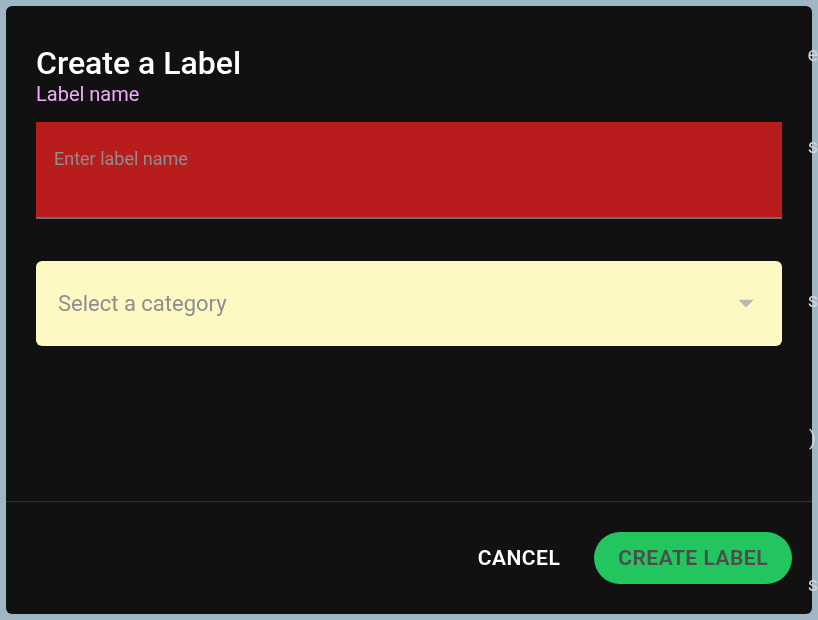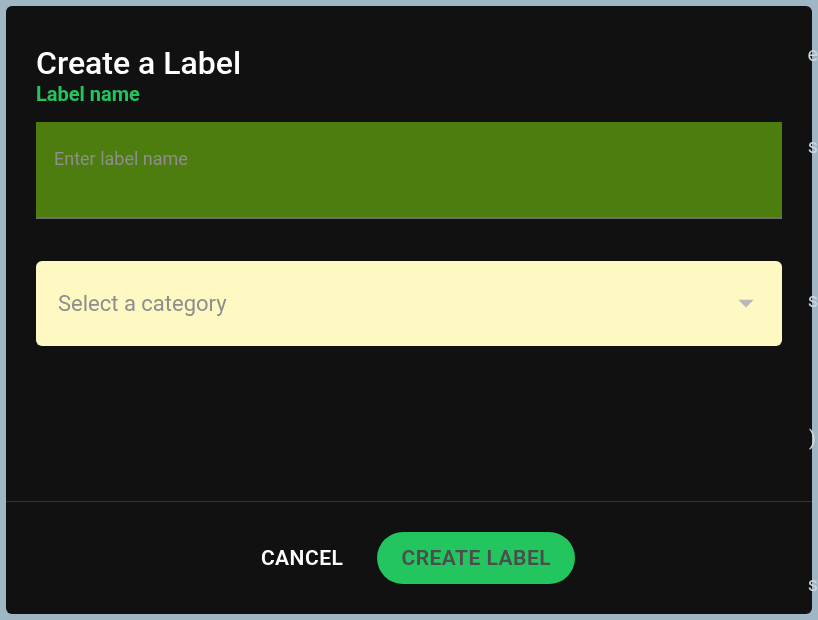--- a/index.html
+++ b/index.html
@@ -29,28 +29,28 @@
     .modal-content {
       padding: 38px 30px 20px 30px;
       flex: 1;
     }
     .modal-title {
       color: #ffffff;
       font-size: 32px;
       font-weight: 500;
     }
     .field-label {
-      color: #22c55e;
+      color: #f0abfc;
       font-size: 20px;
-      font-weight: 700;
+      font-weight: 400;
       margin-bottom: 16px;
     }
     .text-input {
       width: 100%;
-      background: #4d7c0f;
+      background: #b91c1c;
       border: none;
       border-bottom: 2px solid #6d6d6d;
       padding: 26px 18px 48px 18px;
       color: #ffffff;
       font-size: 18px;
       outline: none;
       font-family: inherit;
     }
     .text-input::placeholder {
       color: #8e8e8e;
@@ -86,21 +86,21 @@
     }
     .select-caret svg {
       width: 16px;
       height: 10px;
       fill: #b8b8b8;
     }
     .modal-footer {
       border-top: 1px solid #333333;
       padding: 30px 20px 30px 20px;
       display: flex;
-      justify-content: center;
+      justify-content: flex-end;
       align-items: center;
       gap: 16px;
     }
     .btn-cancel {
       background: transparent;
       border: none;
       color: #ffffff;
       font-size: 21px;
       font-weight: 600;
       letter-spacing: 0.5px;

